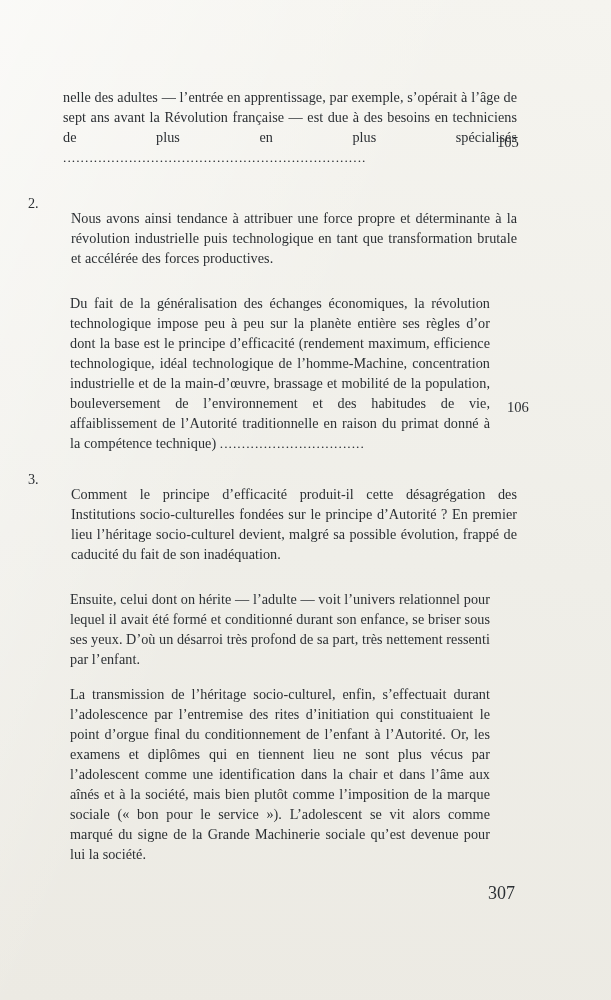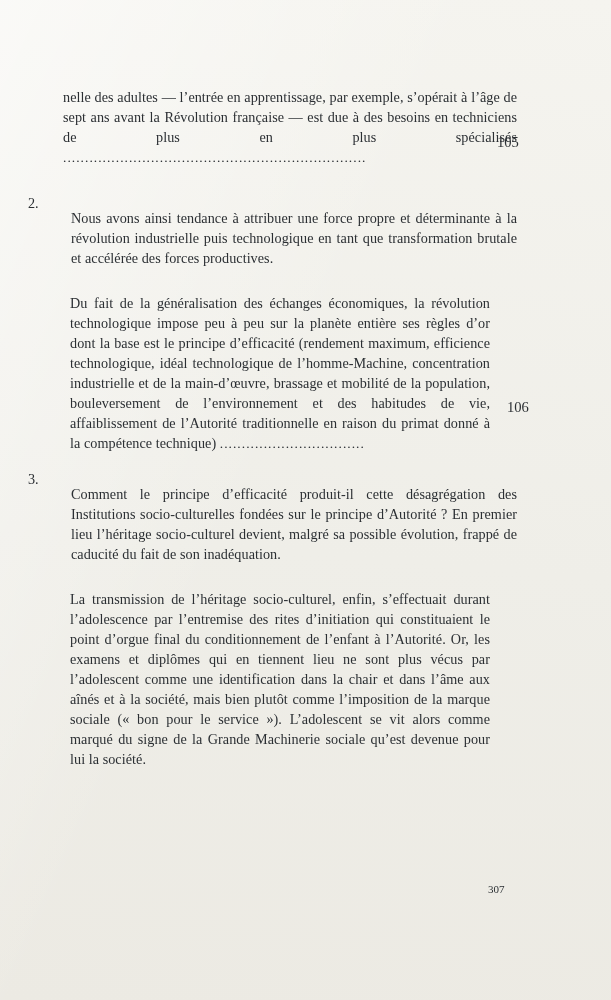--- a/index.html
+++ b/index.html
@@ -87,21 +87,21 @@
     line-height: 20.9px;
     text-align: left;
   }
   #ref-105 { left: 497px; top: 132px; }
   #ref-106 { left: 507px; top: 397px; }
 
   .folio {
     position: absolute;
     left: 488px;
     top: 883px;
-    font-size: 11px;
+    font-size: 18px;
   }
 </style>
 </head>
 <body>
 
 <div class="paper"></div>
 
 <div class="page">
 
   <div class="content">
@@ -122,20 +122,21 @@
       <p class="t spaced" id="p-2-2">Du fait de la généralisation des échanges économiques, la révolution technologique impose peu à peu sur la planète entière ses règles d’or dont la base est le <span class="ital">principe d’efficacité</span> (rendement maximum, efficience technologique, idéal technologique de l’homme-Machine, concentration industrielle et de la main-d’œuvre, brassage et mobilité de la population, bouleversement de l’environnement et des habitudes de vie, affaiblissement de l’Autorité traditionnelle en raison du primat donné à la compétence technique) <span class="leaders">.................................</span></p>
     </div>
 
     <div class="block" style="margin-top:10px;">
       <div class="marker">3.</div>
       <div class="body-col">
         <p class="t" id="p-3-1">Comment le principe d’efficacité produit-il cette désagrégation des Institutions socio-culturelles fondées sur le principe d’Autorité ? En premier lieu l’héritage socio-culturel devient, malgré sa possible évolution, frappé de caducité du fait de son inadéquation.</p>
       </div>
     </div>
     <div class="indent-para">
+      <p class="t spaced" id="p-3-2">Ensuite, celui dont on hérite — l’adulte — voit l’univers relationnel pour lequel il avait été formé et conditionné durant son enfance, se briser sous ses yeux. D’où un désarroi très profond de sa part, très nettement ressenti par l’enfant.</p>
       <p class="t spaced" id="p-3-3">La transmission de l’héritage socio-culturel, enfin, s’effectuait durant l’adolescence par l’entremise des rites d’initiation qui constituaient le point d’orgue final du conditionnement de l’enfant à l’Autorité. Or, les examens et diplômes qui en tiennent lieu ne sont plus vécus par l’adolescent comme une identification dans la chair et dans l’âme aux aînés et à la société, mais bien plutôt comme l’imposition de la marque sociale (« bon pour le service »). L’adolescent se vit alors comme marqué du signe de la Grande Machinerie sociale qu’est devenue pour lui la société.</p>
     </div>
 
   </div>
 
   <div class="ref-num" id="ref-105">105</div>
   <div class="ref-num" id="ref-106">106</div>
 
   <div class="folio">307</div>
 

